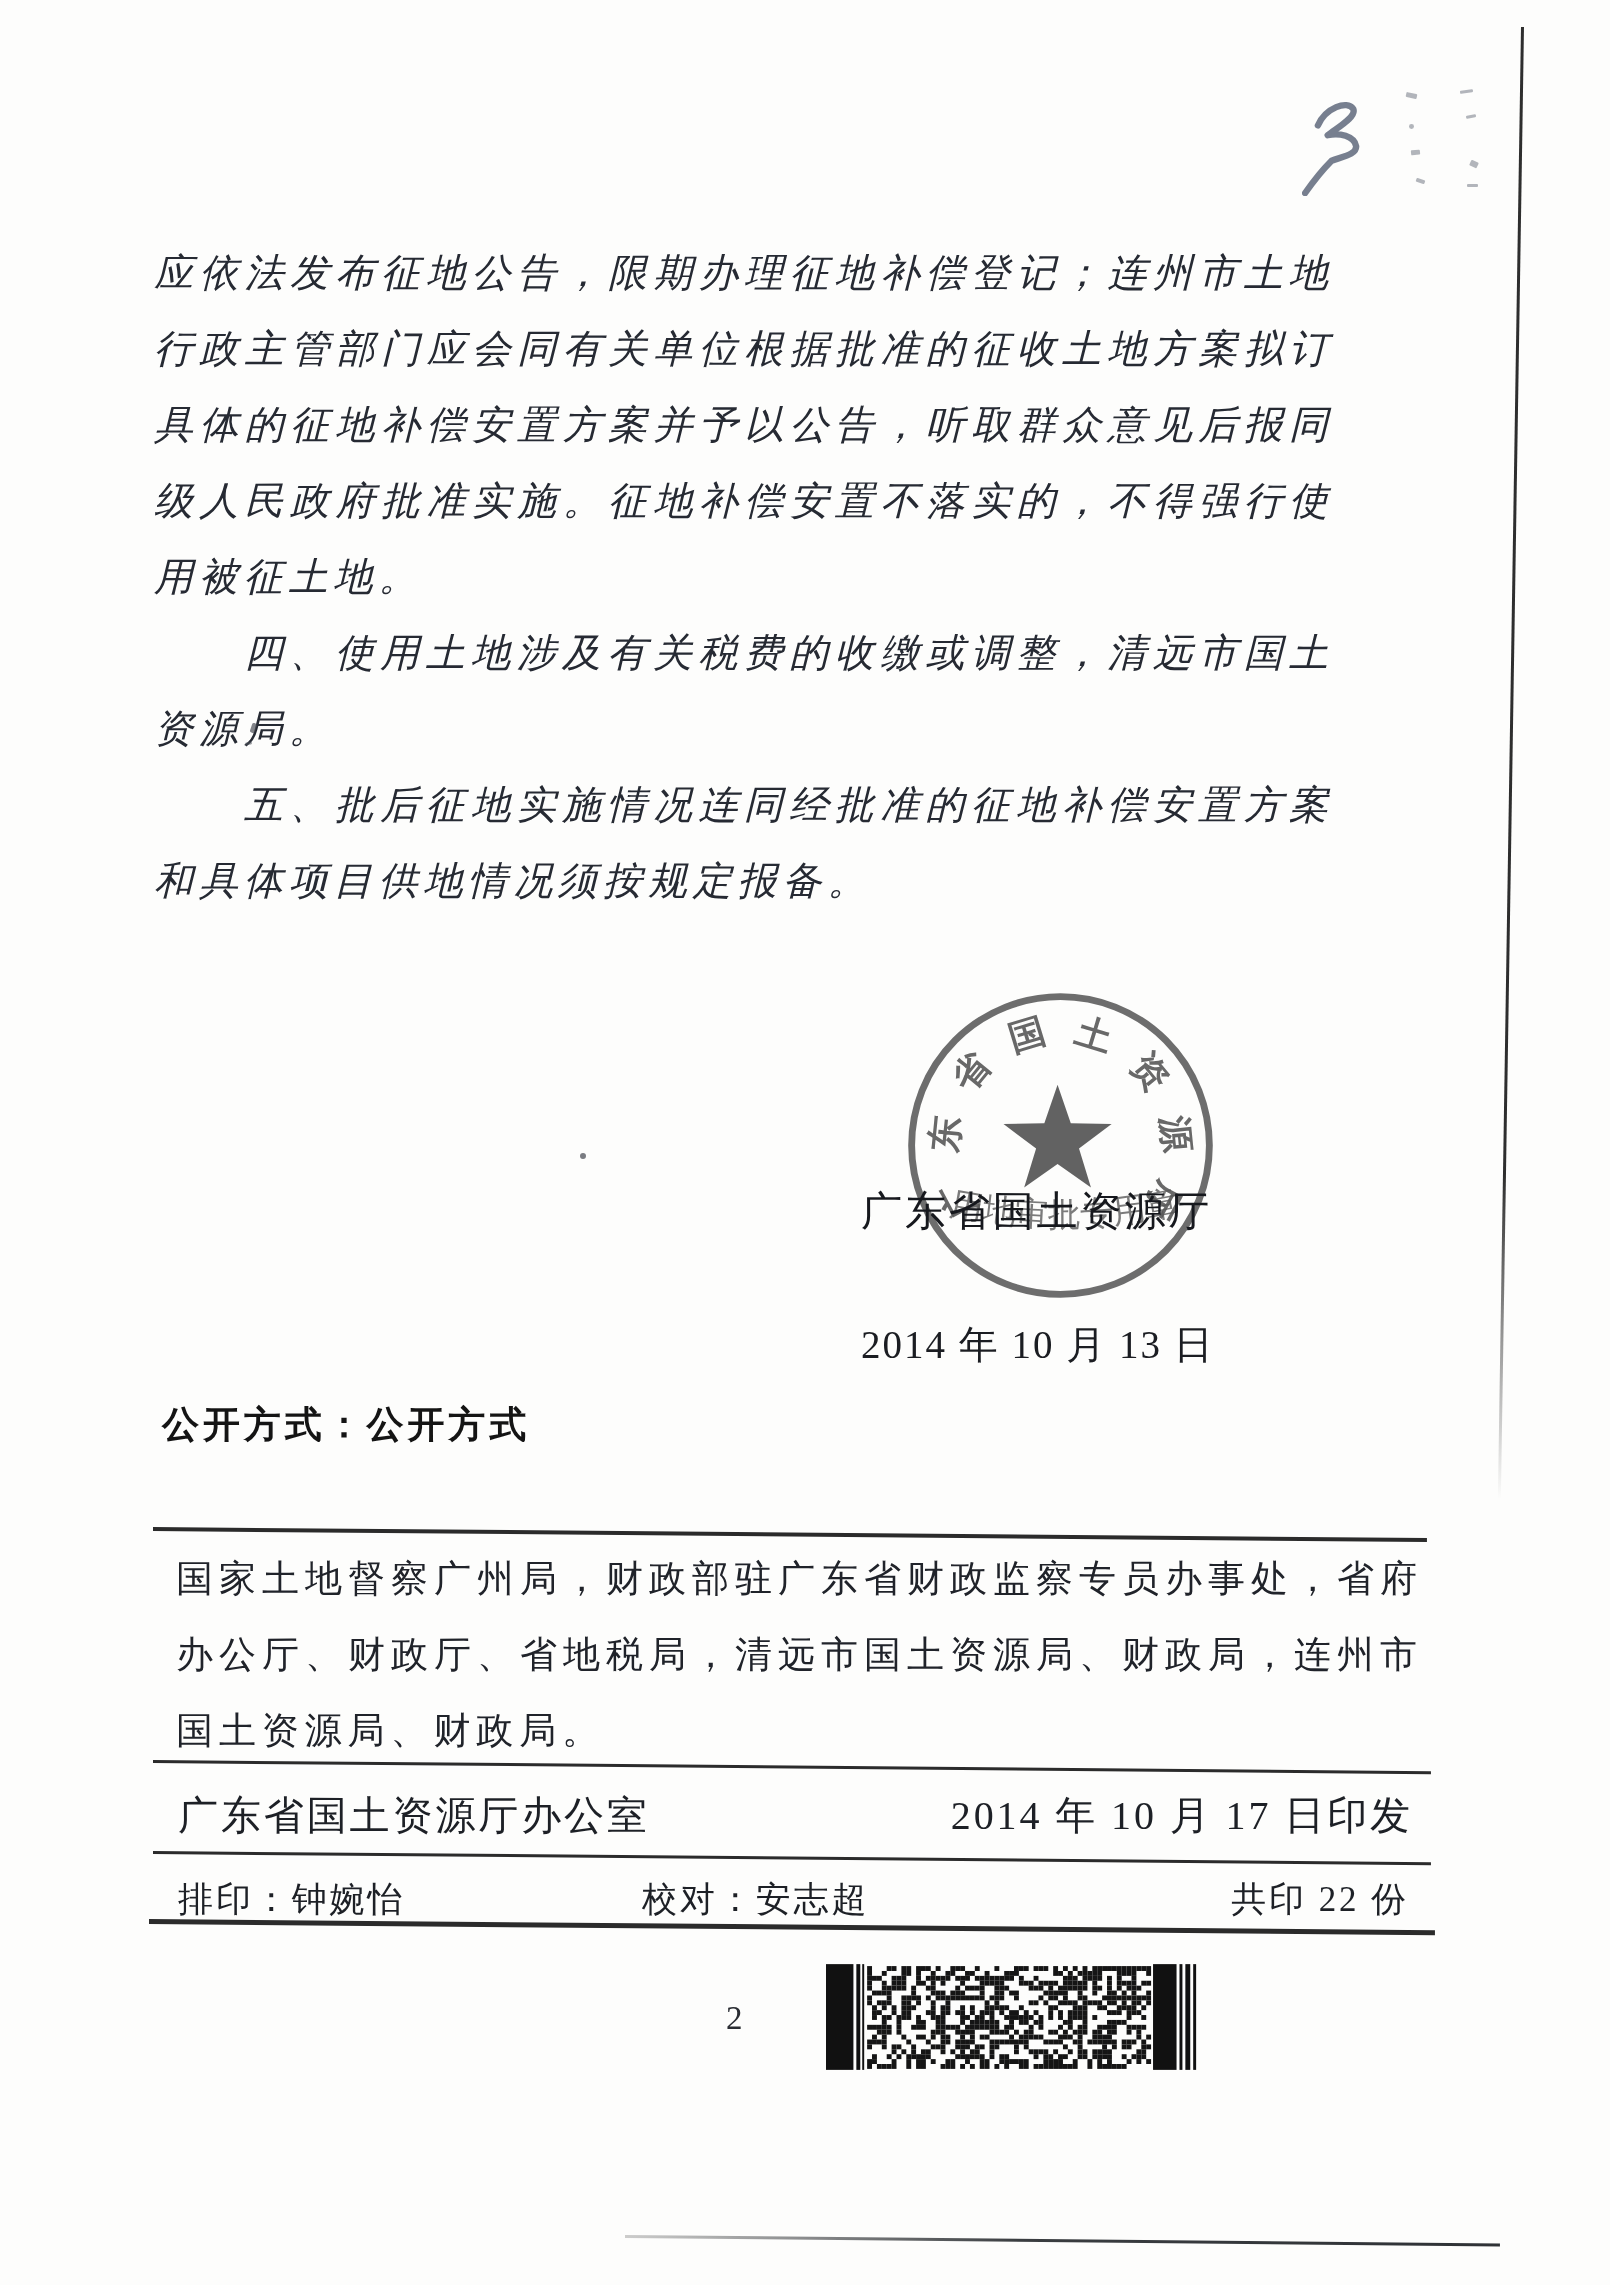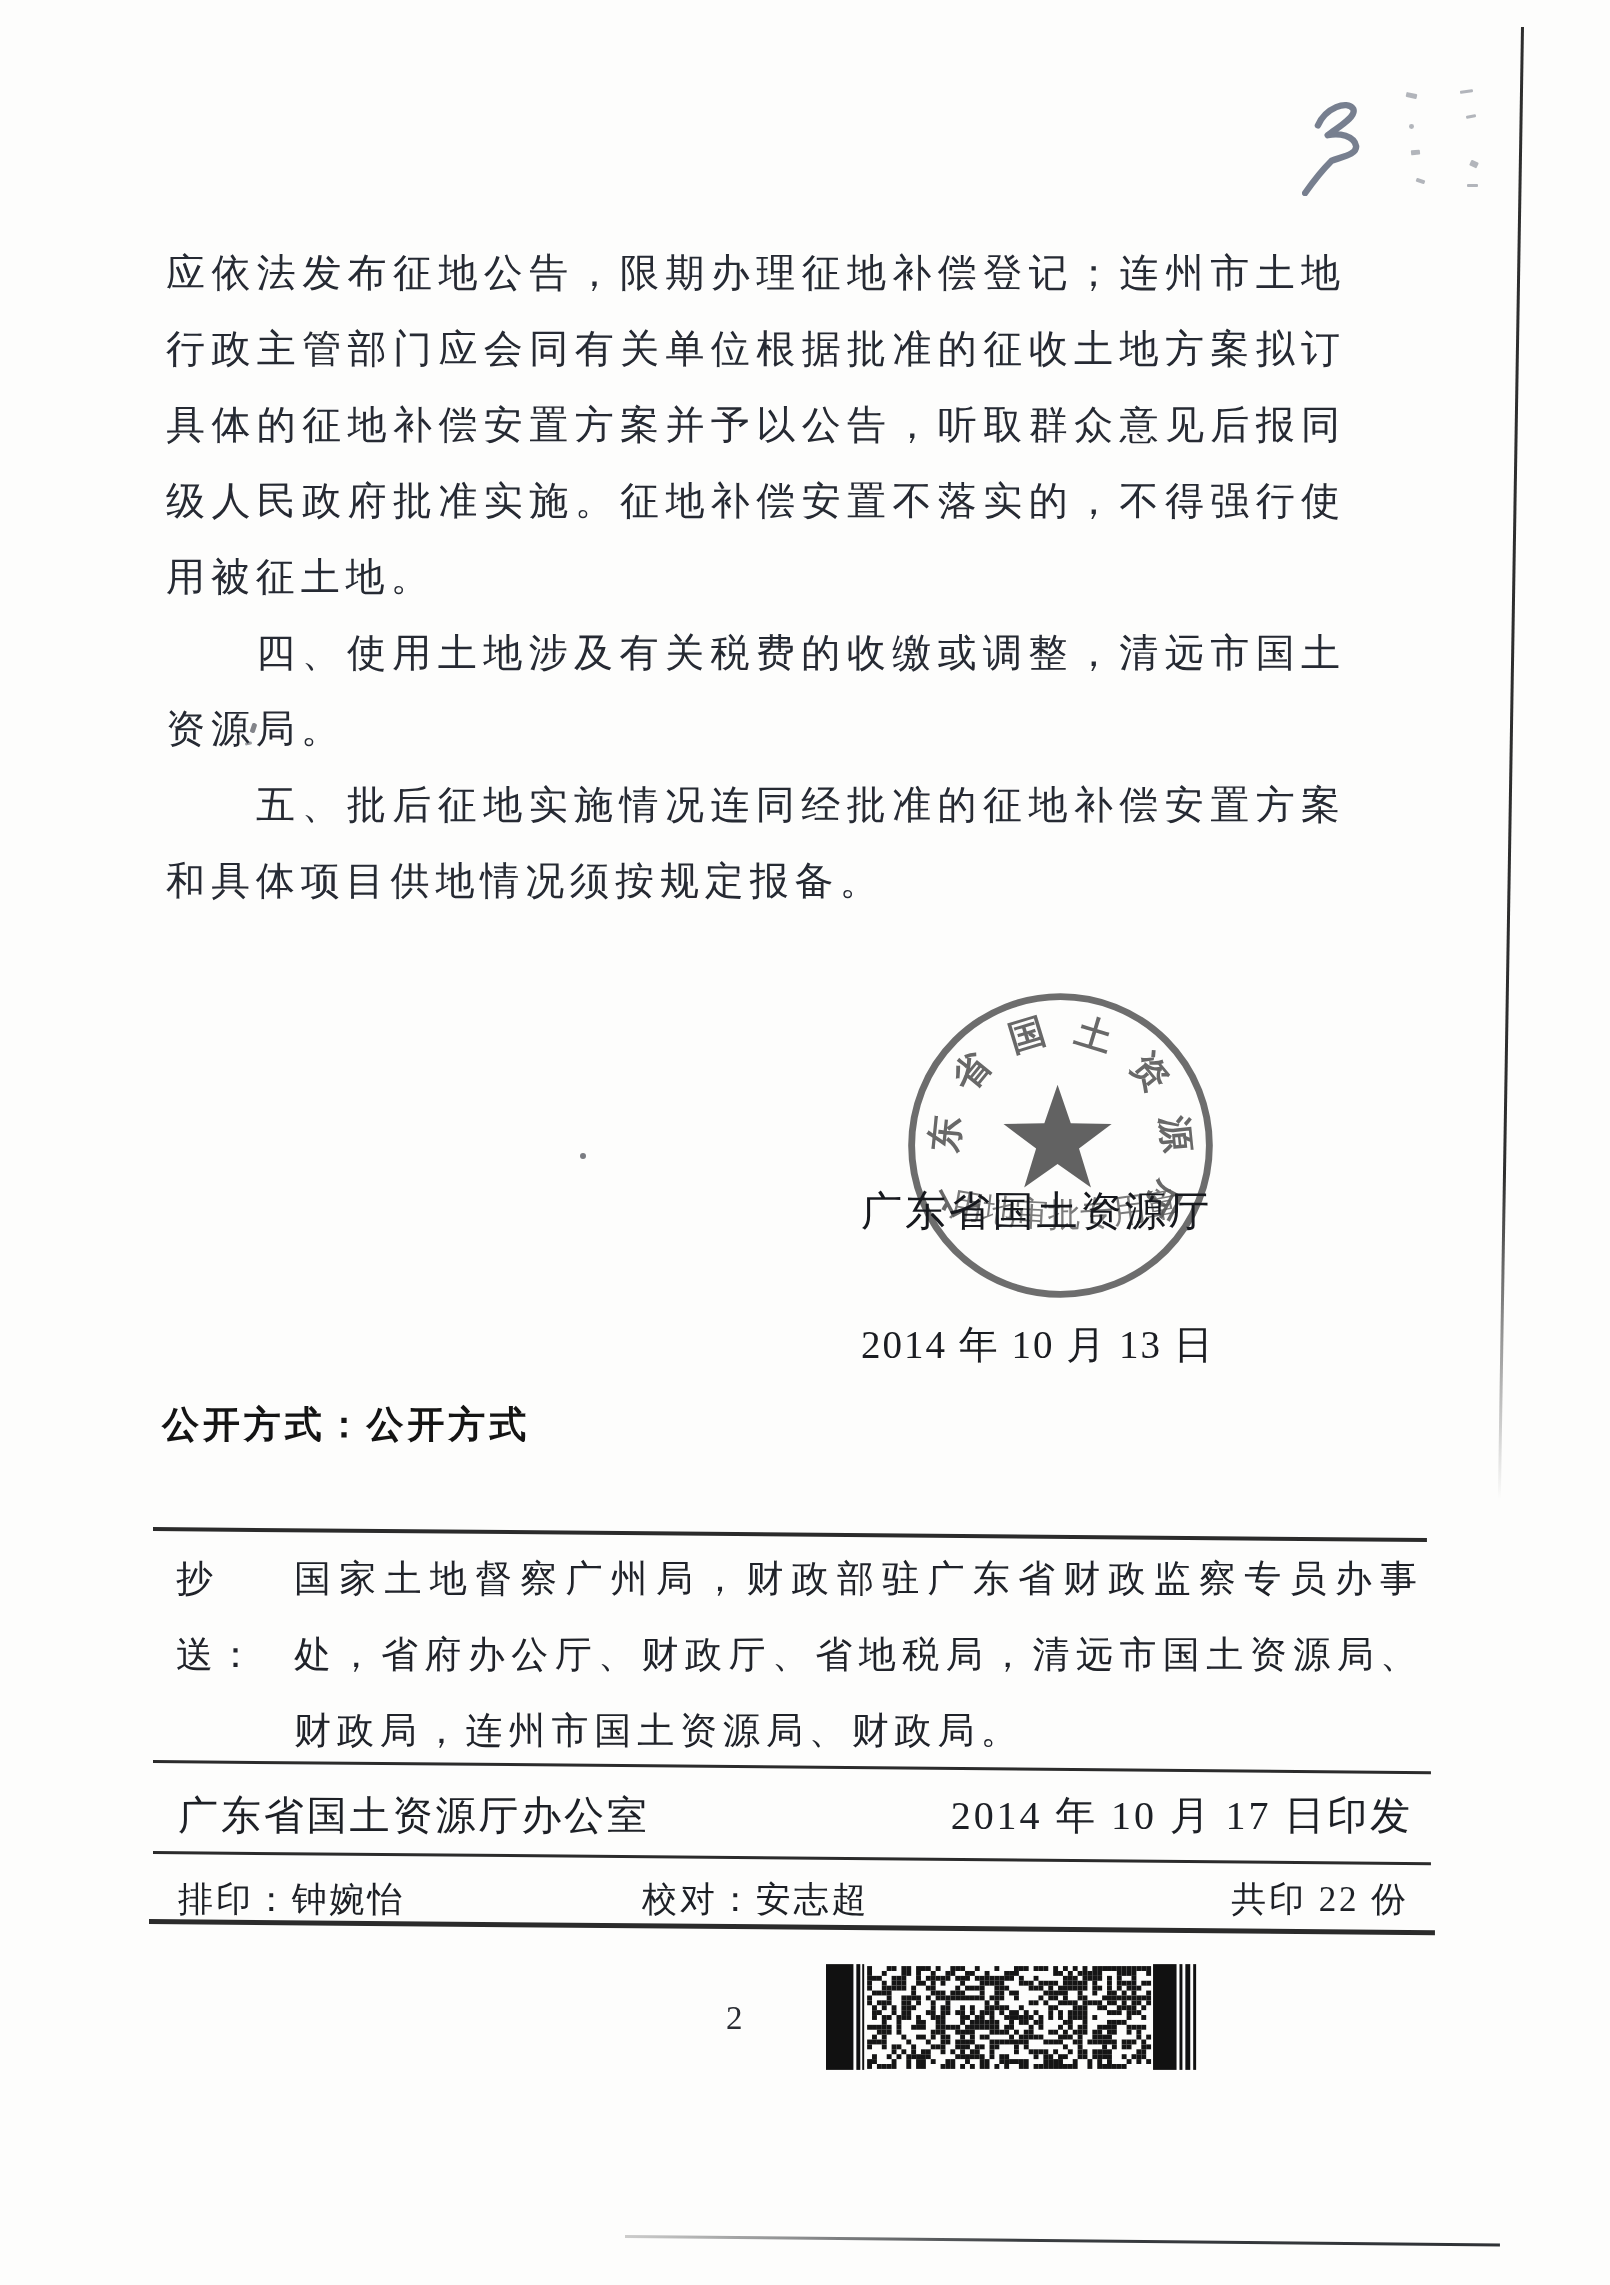--- a/index.html
+++ b/index.html
@@ -7,23 +7,23 @@
     position:relative;
     width:1610px;height:2286px;
     margin:0 auto;
     background:#fdfdfc;
     overflow:hidden;
     font-family:"Liberation Serif","DejaVu Serif",serif;
     color:#23262e;
   }
   
   .body-text{
-    position:absolute;left:166px;top:235px;width:1180px;
+    position:absolute;left:154px;top:235px;width:1180px;
     font-size:39px;line-height:76px;letter-spacing:5.9px;
-    text-align:justify;color:#262a33;
+    text-align:justify;color:#262a33;font-style:italic;
   }
   .body-text p{margin:0;}
   .body-text p.indent{text-indent:90px;}
   
   .seal-wrap{position:absolute;left:894px;top:979px;width:333px;height:333px;z-index:2;}
   .sig-agency{
     position:absolute;left:861px;top:1184px;z-index:3;
     font-size:41px;letter-spacing:2.9px;color:#16181d;white-space:nowrap;
   }
   .sig-date{
@@ -126,21 +126,20 @@
   <div class="disclosure">
     <span>公开方式：</span><span>公开方式</span>
   </div>
 
   <div class="rule l1"></div>
   <div class="rule l2"></div>
   <div class="rule l3"></div>
   <div class="rule l4"></div>
 
   <div class="cc">
-    <div class="cc-label">抄送：</div>
     <div class="cc-text">国家土地督察广州局，财政部驻广东省财政监察专员办事处，省府办公厅、财政厅、省地税局，清远市国土资源局、财政局，连州市国土资源局、财政局。</div>
   </div>
 
   <div class="issuer-row">
     <span>广东省国土资源厅办公室</span>
     <span>2014 年 10 月 17 日印发</span>
   </div>
 
   <div class="staff-row">
     <span class="s1">排印：钟婉怡</span>

